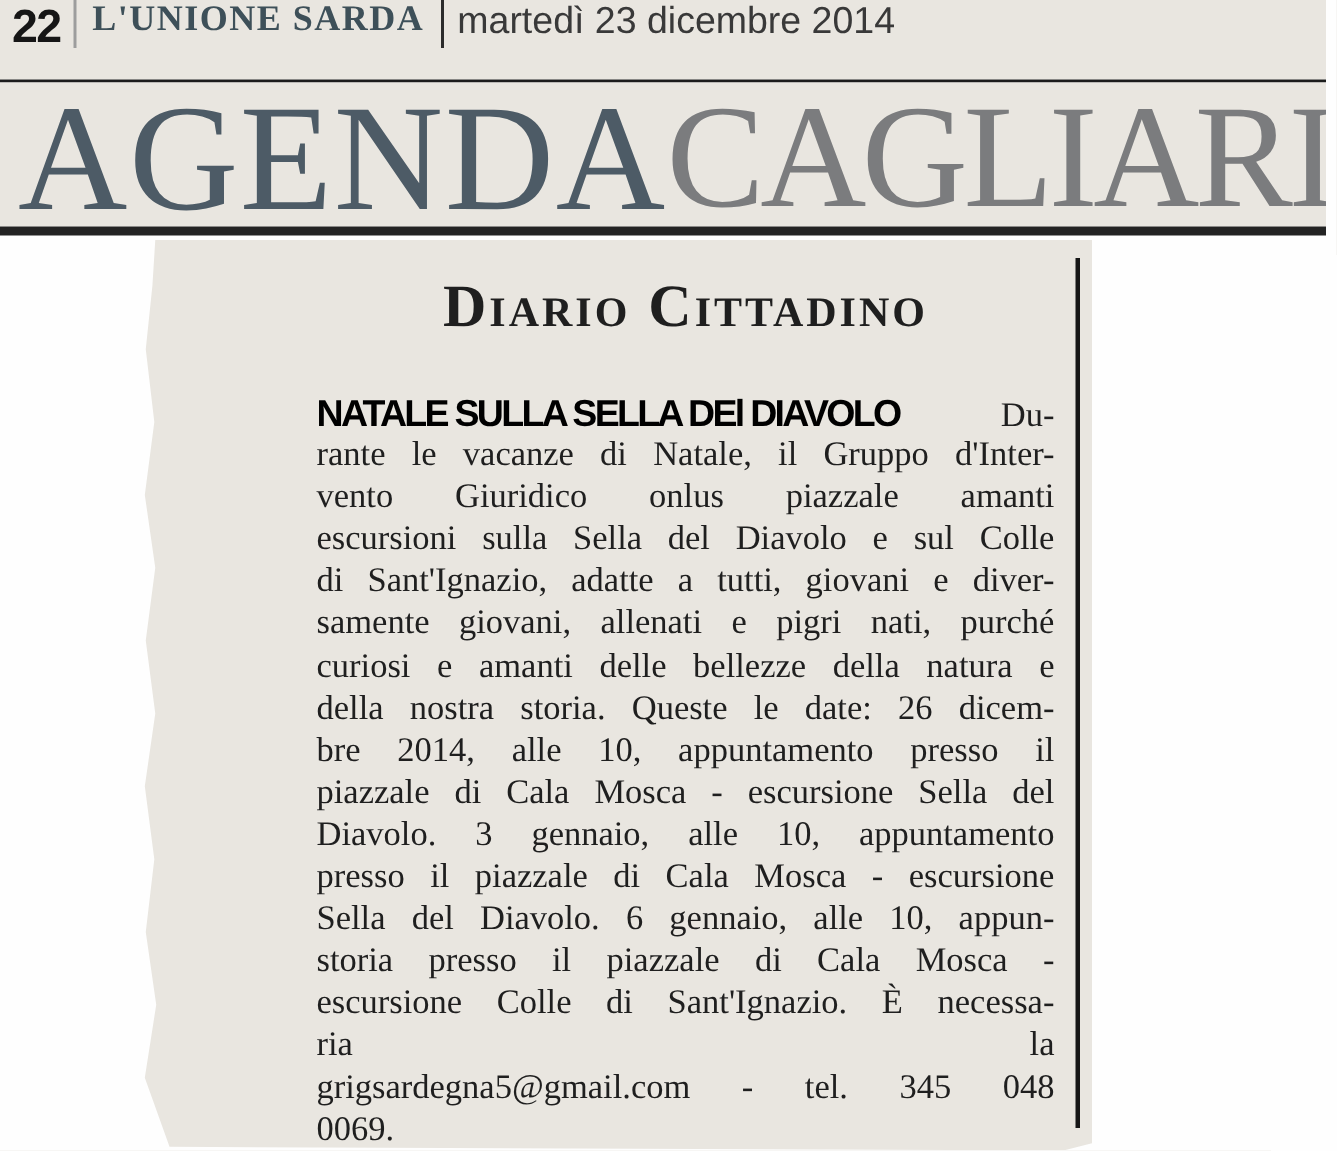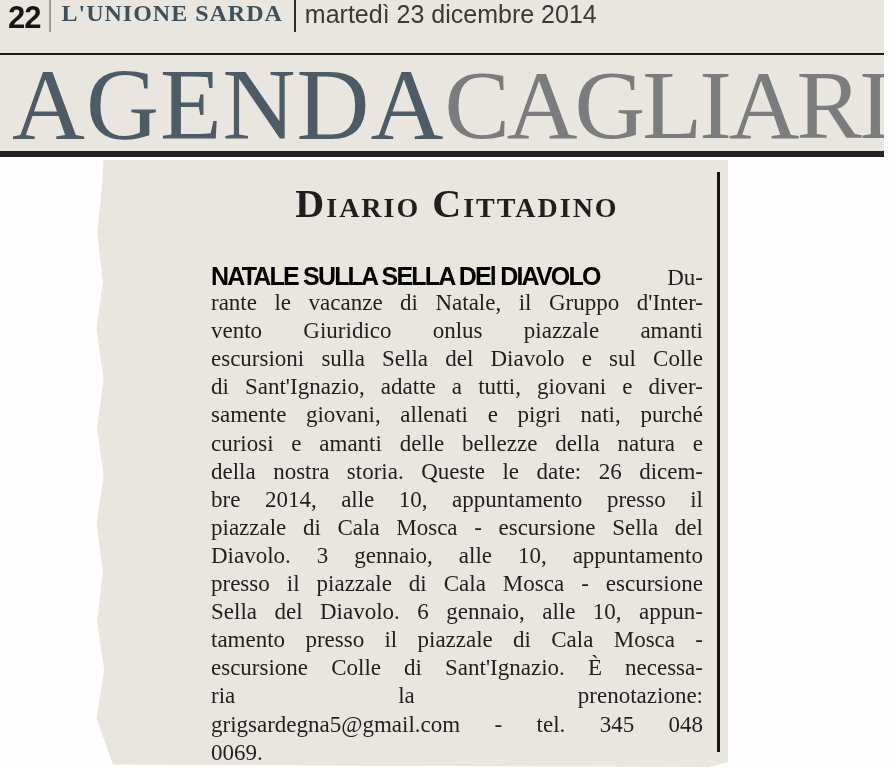--- a/index.html
+++ b/index.html
@@ -294,41 +294,40 @@
             <span>Sella</span>
             <span>del</span>
             <span>Diavolo.</span>
             <span>6</span>
             <span>gennaio,</span>
             <span>alle</span>
             <span>10,</span>
             <span>appun-</span>
           </div>
           <div class="bline">
-            <span>tamento</span>
+            <span>storia</span>
             <span>presso</span>
             <span>il</span>
             <span>piazzale</span>
             <span>di</span>
             <span>Cala</span>
             <span>Mosca</span>
             <span>-</span>
           </div>
           <div class="bline">
             <span>escursione</span>
             <span>Colle</span>
             <span>di</span>
             <span>Sant'Ignazio.</span>
             <span>È</span>
             <span>necessa-</span>
           </div>
           <div class="bline">
             <span>ria</span>
             <span>la</span>
-            <span>prenotazione:</span>
           </div>
           <div class="bline">
             <span>grigsardegna5@gmail.com</span>
             <span>-</span>
             <span>tel.</span>
             <span>345</span>
             <span>048</span>
           </div>
           <div class="bline single">
             <span>0069.</span>

